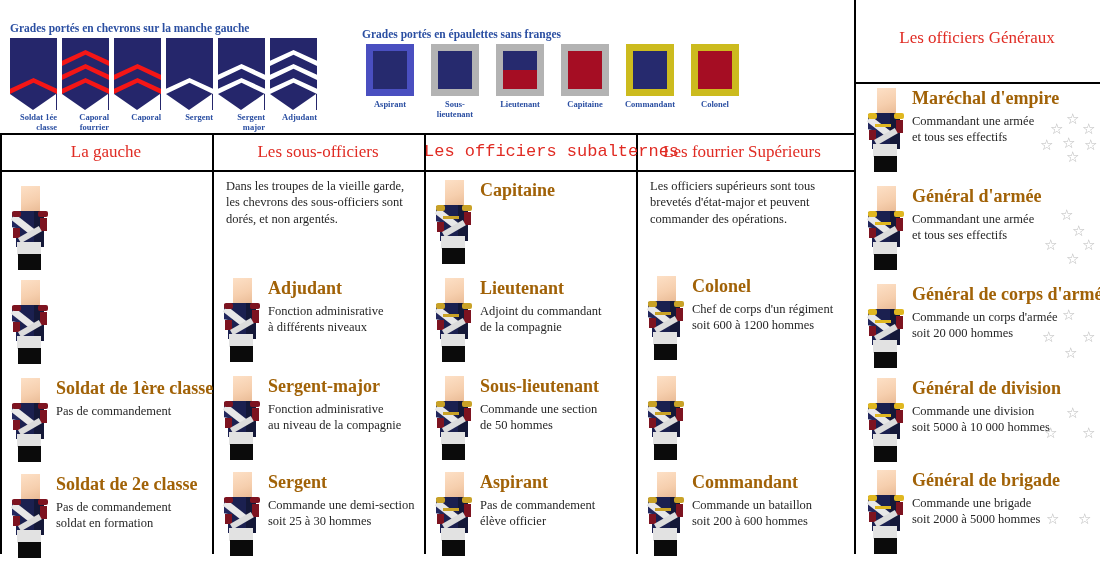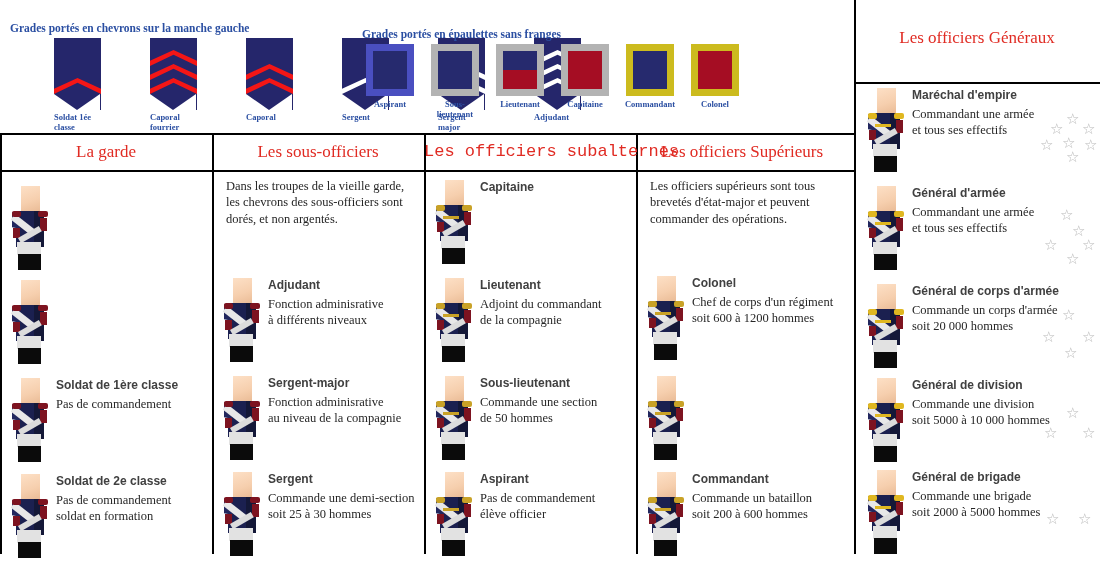--- a/index.html
+++ b/index.html
@@ -15,21 +15,21 @@
   
   .badge-block{position:absolute;}
   .badge-title{
     font-family:"Liberation Serif", serif;
     font-weight:bold;font-size:11.5px;color:#2b4fa2;
     white-space:nowrap;margin:0 0 4px 0;
   }
   .badge-row{display:flex;align-items:flex-start;}
 
   
-  .chev-item{width:47px;margin-right:5px;text-align:left;margin-left:44px;}
+  .chev-item{width:47px;margin-right:5px;text-align:right;}
   .chev-patch{
     width:47px;height:72px;position:relative;overflow:hidden;
     background:#25266b;
   }
   .chev-patch .notch{
     position:absolute;left:0;bottom:0;width:0;height:0;
     border-left:23.5px solid #ffffff;
     border-right:23.5px solid #ffffff;
     border-bottom:0 solid transparent;
     border-top:16px solid transparent;
@@ -70,22 +70,22 @@
     text-align:center;
     font-family:"Liberation Serif", serif;
     font-size:17px;color:#e02b23;
     white-space:nowrap;
   }
 
   
   .entry{position:absolute;display:flex;align-items:flex-start;}
   .entry .txt{margin-left:6px;}
   .rank-name{
-    font-family:Liberation Sans, sans-serif;
-    font-weight:bold;font-size:12px;color:#404040;
+    font-family:Liberation Serif, serif;
+    font-weight:bold;font-size:18px;color:#a16207;
     margin:0 0 4px 0;white-space:nowrap;
   }
   .rank-desc{
     font-family:"Liberation Serif", serif;
     font-size:12.5px;color:#262626;line-height:1.28;
     white-space:pre-line;
   }
   .note{
     position:absolute;
     font-family:"Liberation Serif", serif;
@@ -255,21 +255,21 @@
   <div class="hline" style="left:0;top:133px;width:856px;"></div>
   <div class="hline" style="left:0;top:170px;width:856px;"></div>
   <div class="vline" style="left:0;top:133px;height:421px;"></div>
   <div class="vline" style="left:212px;top:133px;height:421px;"></div>
   <div class="vline" style="left:424px;top:133px;height:421px;"></div>
   <div class="vline" style="left:636px;top:133px;height:421px;"></div>
   <div class="vline" style="left:854px;top:0px;height:554px;"></div>
   <div class="hline" style="left:854px;top:82px;width:246px;"></div>
 
   <div id="table-layer">
-      <div class="col-head" style="left: 0px; top: 142px; width: 212px;">La garde</div>
+      <div class="col-head" style="left: 0px; top: 142px; width: 212px;">La gauche</div>
       <div class="entry" style="left: 10px; top: 186px; width: 196px;">
         <div class="sold">
           <div class="shako"></div>
           <div class="body"></div>
           <div class="bodysh"></div>
           <div class="shoulderL"></div>
           <div class="cuffR"></div>
           <div class="cuffL"></div>
           <div class="beltA"></div>
           <div class="beltB"></div>
@@ -490,21 +490,21 @@
           <div class="epaL" style="background:#c9a227"></div>
           <div class="epaR" style="background:#c9a227"></div>
           <div class="lace" style="background:#c9a227"></div>
         </div>
         <div class="txt">
           <div class="rank-name">Aspirant</div>
           <div class="rank-desc">Pas de commandement
 élève officier</div>
         </div>
       </div>
-      <div class="col-head" style="left: 636px; top: 142px; width: 212px;">Les officiers Supérieurs</div>
+      <div class="col-head" style="left: 636px; top: 142px; width: 212px;">Les fourrier Supérieurs</div>
       <div class="note" style="left: 650px; top: 178px; width: 188px;">Les officiers supérieurs sont tous
 brevetés d'état-major et peuvent
 commander des opérations.</div>
       <div class="entry" style="left: 646px; top: 276px; width: 196px;">
         <div class="sold">
           <div class="shako"></div>
           <div class="body"></div>
           <div class="bodysh"></div>
           <div class="shoulderL"></div>
           <div class="cuffR"></div>

